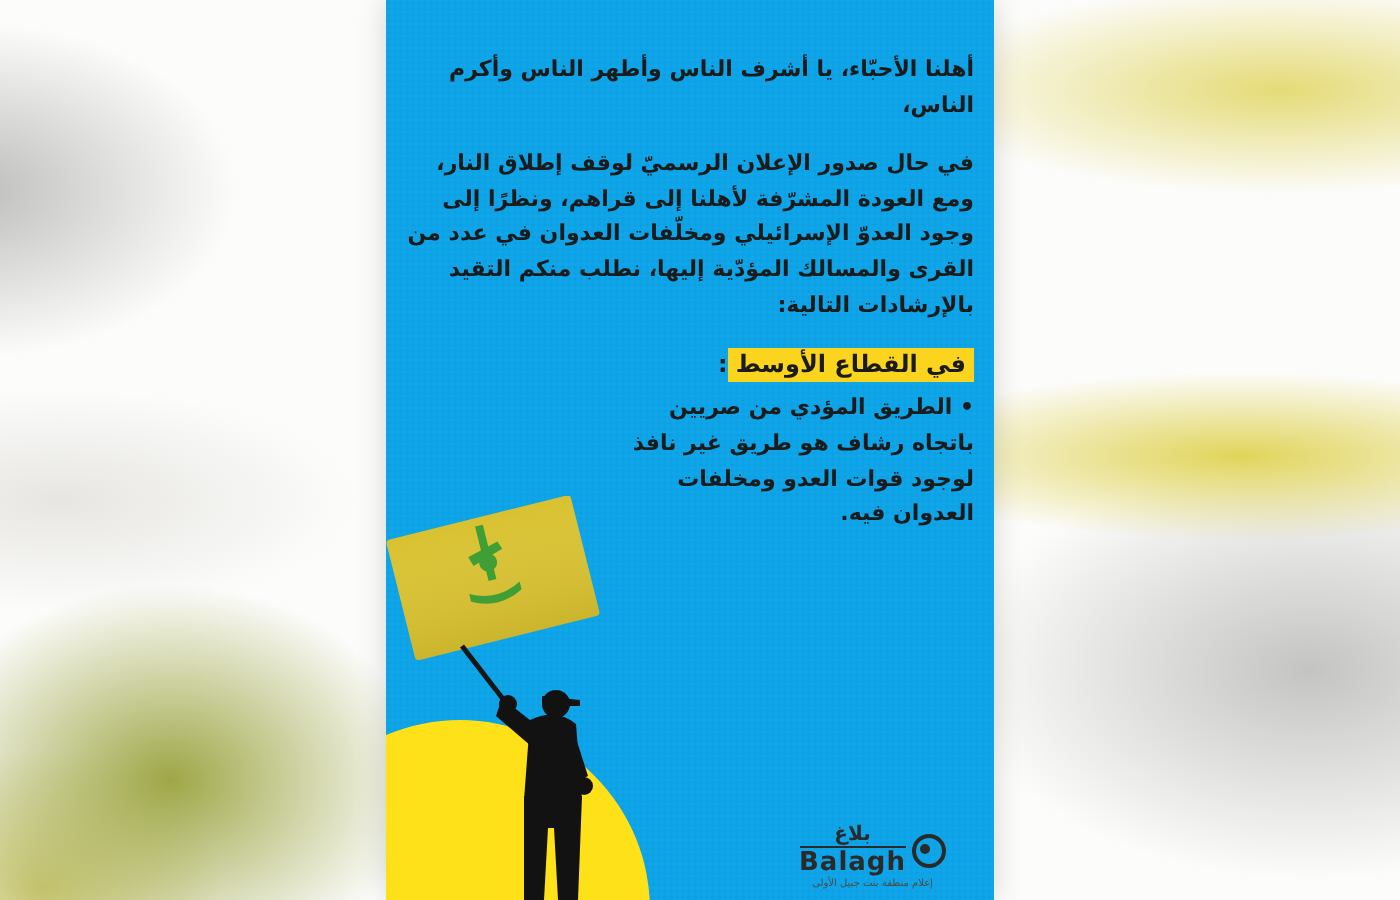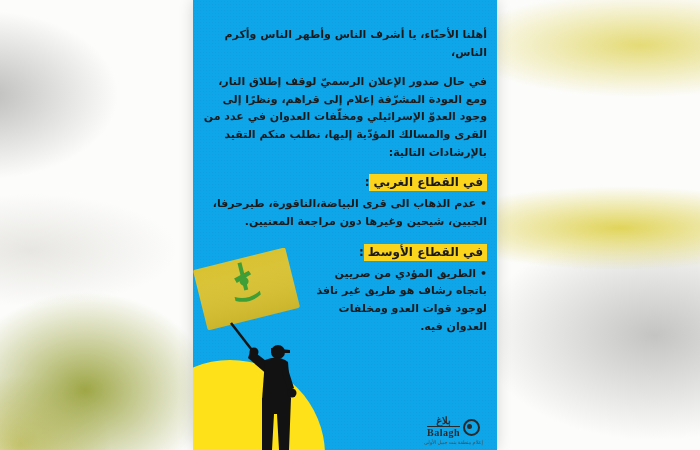--- a/index.html
+++ b/index.html
@@ -29,26 +29,26 @@
     padding:26px 10px 0 10px;color:#1b1b1b;font-weight:bold;
     font-size:11px;line-height:1.6;}
   .greeting div{white-space:normal;}
   .intro{margin-top:12px;}
   .section{margin-top:12px;}
   .sec-head{margin-bottom:3px;font-size:12px;}
   .hl{padding:1px 4px 2px;}
   .bullet{margin-top:1px;}
   .flow-spacer{float:left;width:100px;height:206px;}
   
-  .logo{position:absolute;right:14px;bottom:5px;z-index:5;direction:ltr;
-    display:flex;flex-direction:column;align-items:center;color:#2a2a2a;font-family:Liberation Serif, serif;}
+  .logo{position:absolute;right:24px;bottom:5px;z-index:5;direction:ltr;
+    display:flex;flex-direction:column;align-items:center;color:#2a2a2a;}
   .logo-row{display:flex;align-items:center;gap:3px;}
   .logo-text{text-align:center;line-height:1;}
   .logo-ar{font-size:10px;font-weight:bold;display:block;}
-  .logo-en{font-size:10px;font-weight:bold;letter-spacing:.5px;display:block;border-top:1px solid #2a2a2a;padding-top:1px;}
+  .logo-en{font-size:13px;font-weight:bold;letter-spacing:.5px;display:block;border-top:1px solid #2a2a2a;padding-top:1px;}
   .logo-icon{width:13px;height:13px;border:2px solid #2a2a2a;border-radius:50%;position:relative;}
   .logo-icon::after{content:"";position:absolute;left:2px;top:3px;width:5px;height:5px;
     border-radius:50%;background:#2a2a2a;}
   .logo-tag{font-size:5px;color:#4a4a4a;margin-top:1px;white-space:nowrap;}
 </style>
 </head>
 <body>
 
 <div class="stage">
   <div class="backdrop"></div>
@@ -86,26 +86,22 @@
         <circle cx="101" cy="145" r="4.5"></circle>
         <path d="M71 150 L100 150 L98 202 L88 202 L86 166 L83 166 L81 202 L71 202 Z"></path>
       </g>
     </svg>
 
     <div class="content">
       <div class="greeting">
         <div>أهلنا الأحبّاء، يا أشرف الناس وأطهر الناس وأكرم الناس،</div>
       </div>
 
-      <div class="intro">في حال صدور الإعلان الرسميّ لوقف إطلاق النار، ومع العودة المشرّفة إعلام إلى قراهم، ونظرًا إلى وجود العدوّ الإسرائيلي ومخلّفات العدوان في عدد من القرى والمسالك المؤدّية إليها، نطلب منكم التقيد بالإرشادات التالية:</div>
+      <div class="intro">في حال صدور الإعلان الرسميّ لوقف إطلاق النار، ومع العودة المشرّفة لأهلنا إلى قراهم، ونظرًا إلى وجود العدوّ الإسرائيلي ومخلّفات العدوان في عدد من القرى والمسالك المؤدّية إليها، نطلب منكم التقيد بالإرشادات التالية:</div>
 
-      <div class="section">
-        <div class="sec-head"><span class="hl" style="background:#fbd41e;">في القطاع الغربي</span><span>:</span></div>
-        <div class="bullet">• عدم الذهاب الى قرى البياضة،الناقورة، طيرحرفا، الجبين، شيحين وغيرها دون مراجعة المعنيين.</div>
-      </div>
 
       <div class="section">
         <div class="sec-head"><span class="hl" style="background:#fbd41e;">في القطاع الأوسط</span><span>:</span></div>
         <div class="flow-spacer"></div>
         <div class="bullet">• الطريق المؤدي من صريين باتجاه رشاف هو طريق غير نافذ لوجود قوات العدو ومخلفات العدوان فيه.</div>
 
       </div>
     </div>
 
     <div class="logo">

